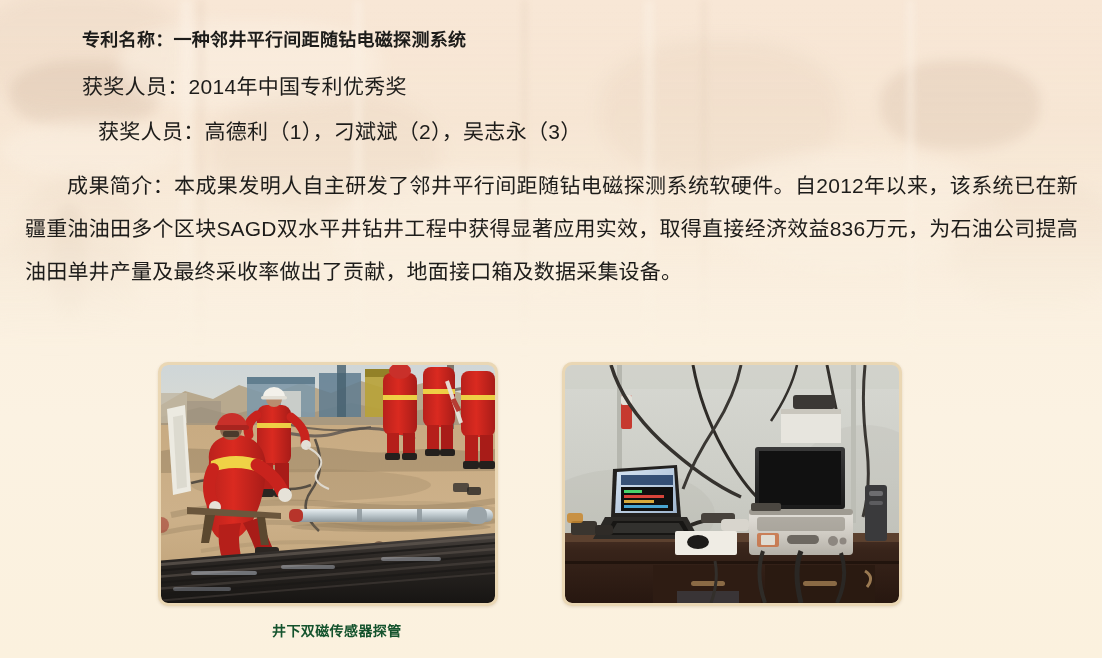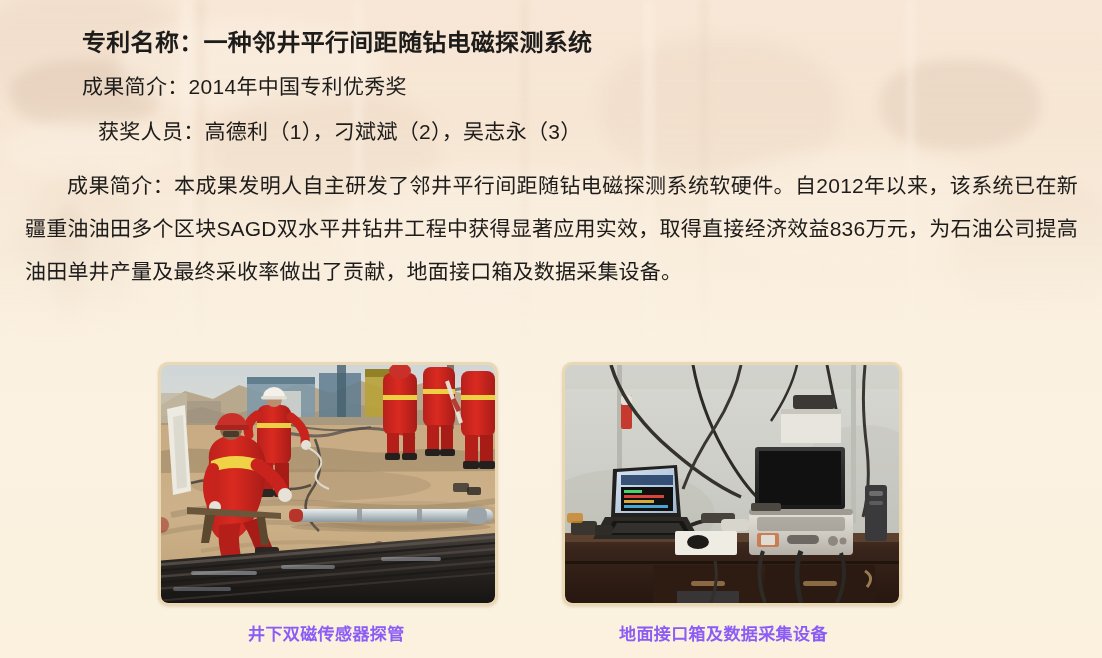--- a/index.html
+++ b/index.html
@@ -103,21 +103,21 @@
     position: absolute;
     white-space: nowrap;
     font-size: 21px;
     line-height: 1;
     letter-spacing: .3px;
   }
   .line-title {
     left: 82px;
     top: 31px;
     font-weight: bold;
-    font-size: 24px;
+    font-size: 18px;
   }
   .line-award {
     left: 82px;
     top: 76px;
   }
   .line-people {
     left: 98px;
     top: 121px;
   }
 
@@ -149,25 +149,26 @@
     inset: 0;
     border-radius: 7px;
     overflow: hidden;
   }
   #photo-1 { left: 158px; top: 362px; width: 334px; height: 238px; }
   #photo-2 { left: 562px; top: 362px; width: 334px; height: 238px; }
 
   .cap {
     position: absolute;
     top: 620px;
-    font-size: 17px;
+    font-size: 14px;
     font-weight: bold;
-    color: #8b5cf6;
+    color: #14532d;
     white-space: nowrap;
     letter-spacing: .4px;
+    margin-left: 24px;
   }
   #cap-1 { left: 248px; }
   #cap-2 { left: 619px; }
 
   svg { display: block; }
 </style>
 </head>
 <body>
 
 <div class="page">
@@ -195,21 +196,21 @@
     <div class="streak" style="left:352px; width:12px;"></div>
     <div class="streak streak-dim" style="left:520px; width:9px;"></div>
     <div class="streak" style="left:642px; width:14px;"></div>
     <div class="streak streak-dim" style="left:700px; width:8px;"></div>
     <div class="streak" style="left:905px; width:11px;"></div>
   </div>
 
   <div class="text-block">
     <div class="line line-title">专利名称：一种邻井平行间距随钻电磁探测系统</div>
 
-    <div class="line line-award">成果简介：2014年中国专利优秀奖</div>
+    <div class="line line-award">获奖人员：2014年中国专利优秀奖</div>
 
     <div class="line line-people">获奖人员：高德利（1），刁斌斌（2），吴志永（3）</div>
 
     <div class="para">成果简介：本成果发明人自主研发了邻井平行间距随钻电磁探测系统软硬件。自2012年以来，该系统已在新疆重油油田多个区块SAGD双水平井钻井工程中获得显著应用实效，取得直接经济效益836万元，为石油公司提高油田单井产量及最终采收率做出了贡献，地面接口箱及数据采集设备。</div>
   </div>
 
   <div class="photo-frame" id="photo-1">
     <div class="photo-inner">
       <svg width="334" height="238" viewBox="0 0 334 238" preserveAspectRatio="none">
         <defs>
@@ -493,15 +494,14 @@
 
         <path d="M236 186 Q228 206 236 238" stroke="#2a2724" stroke-width="5" fill="none"></path>
         <path d="M198 186 Q190 210 200 238" stroke="#2f2c28" stroke-width="4" fill="none"></path>
         <path d="M276 188 Q284 212 272 238" stroke="#2a2724" stroke-width="4" fill="none"></path>
         <path d="M150 196 Q154 216 146 238" stroke="#332f2b" stroke-width="3" fill="none"></path>
       </svg>
     </div>
   </div>
 
   <div class="cap" id="cap-1">井下双磁传感器探管</div>
-  <div class="cap" id="cap-2">地面接口箱及数据采集设备</div>
 
 </div>
 
 </body></html>

